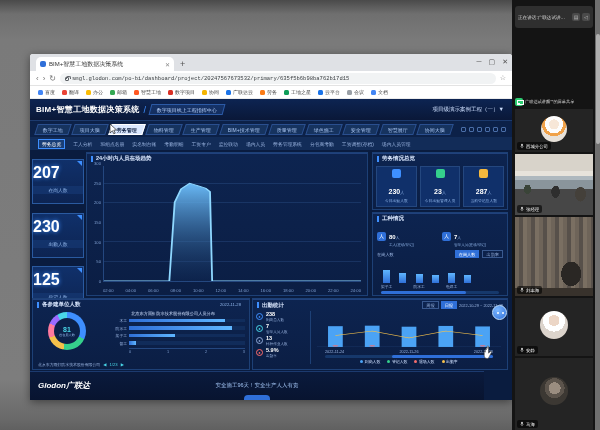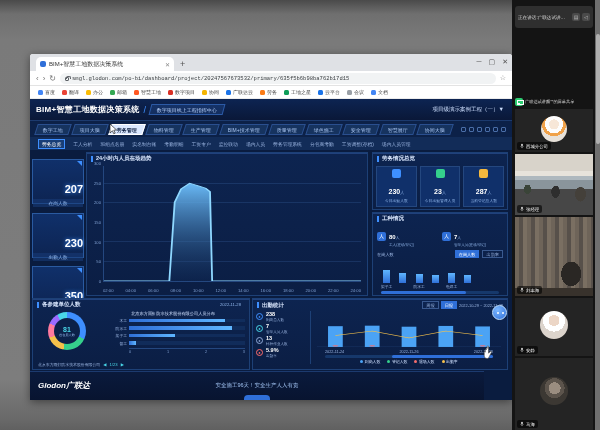--- a/index.html
+++ b/index.html
@@ -62,21 +62,21 @@
     border:1px solid #1d4076; box-shadow:inset 0 1px 0 rgba(90,150,255,.25); }
   .ptitle { display:flex; align-items:center; gap:3px; padding:2px 4px; }
   .ptitle i { width:2px; height:6px; background:#3e8fff; display:block; }
   .ptitle b { font-size:5.5px; color:#dce9ff; font-weight:bold; white-space:nowrap; }
 
   
   .stat-card { position:absolute; left:2px; width:52px; height:45px;
     background:linear-gradient(180deg,#10306a,#0d2452); border:1px solid #2a5aa0; }
   .stat-card:after { content:""; position:absolute; right:1px; top:1px; border-style:solid;
     border-width:0 5px 5px 0; border-color:transparent #3e8fff transparent transparent; }
-  .stat-card .v { display:block; text-align:right; margin-top:23px; font-size:11px; font-weight:bold; color:#fff; text-shadow:0 0 4px #3e8fff; }
+  .stat-card .v { display:block; text-align:left; margin-top:4px; font-size:16px; font-weight:bold; color:#fff; text-shadow:0 0 4px #3e8fff; }
   .stat-card .l { display:block; text-align:center; margin-top:4px; font-size:4.8px; color:#8fb4e8; background:rgba(24,58,118,.6); padding:1px 0;}
 
   
   .trend { left:56px; top:53px; width:282px; height:144px; }
   .plot { position:absolute; left:16px; right:6px; top:13px; bottom:13px;
     border-left:1px solid #24477f; border-bottom:1px solid #24477f;
     background:repeating-linear-gradient(to top, rgba(70,120,190,.22) 0 0.5px, transparent 0.5px 19.5px); }
   .plot svg { position:absolute; inset:0; width:100%; height:100%; }
   .yticks { position:absolute; left:0; top:8px; bottom:11px; width:14px; display:flex; flex-direction:column; justify-content:space-between; }
   .yticks span { font-size:4.2px; color:#7f9fd0; text-align:right; }
@@ -366,21 +366,21 @@
 
         <div class="stat-card" style="top:60px">
           <span class="v">207</span>
           <span class="l">在岗人数</span>
         </div>
         <div class="stat-card" style="top:114px">
           <span class="v">230</span>
           <span class="l">出勤人数</span>
         </div>
         <div class="stat-card" style="top:167px">
-          <span class="v">350</span>
+          <span class="v">125</span>
           <span class="l">登记人数</span>
         </div>
 
         <div class="panel trend">
           <div class="ptitle">
               <i></i>
               <b>24小时内人员在场趋势</b>
             </div>
           <div class="yticks">
               <span>300</span>

